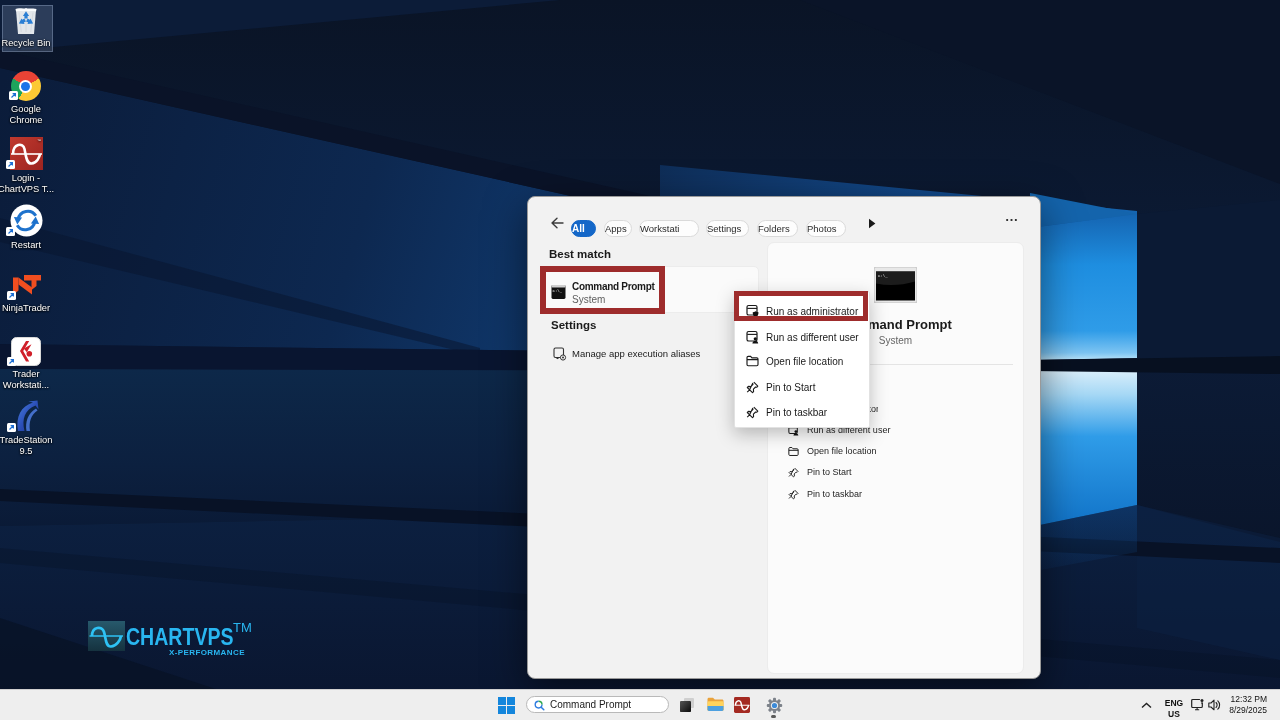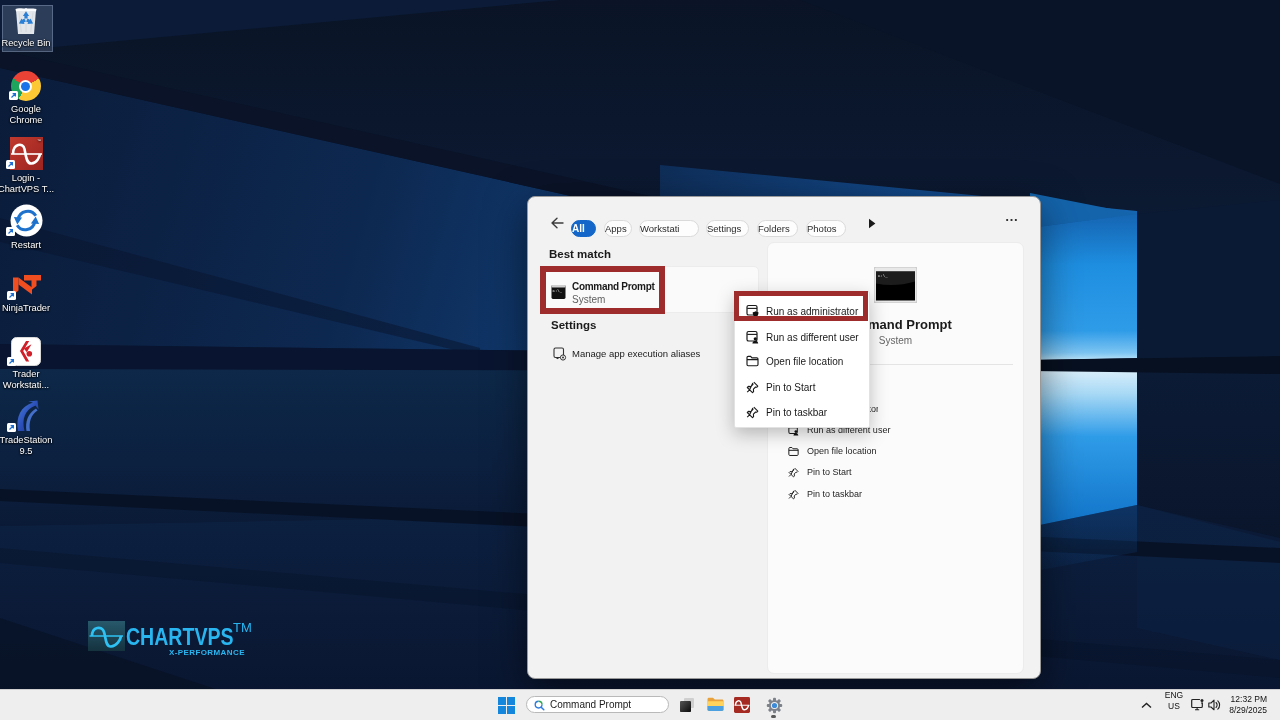--- a/index.html
+++ b/index.html
@@ -439,21 +439,21 @@
       </g>
     </g>
     <circle cx="8.5" cy="8.5" r="3.6" fill="#eef0f2"></circle>
     <circle cx="8.5" cy="8.5" r="2.6" fill="#3c8ad8"></circle>
   </svg>
   <div class="abs" style="left:771px;top:25px;width:5px;height:3px;border-radius:2px;background:#5a5a5a"></div>
 
   <svg class="abs" style="left:1141px;top:12px" width="11" height="7" viewBox="0 0 11 7">
         <path d="M1 5.5 L5.5 1.5 L10 5.5" stroke="#222" stroke-width="1.4" fill="none"></path>
       </svg>
-  <div class="abs" style="left:1160px;top:0;width:28px;text-align:center;font-size:8.5px;line-height:11px;color:#111;font-weight:normal">ENG<br>US</div>
+  <div class="abs" style="left:1160px;top:8px;width:28px;text-align:center;font-size:8.5px;line-height:11px;color:#111;font-weight:bold">ENG<br>US</div>
   <svg class="abs" style="left:1191px;top:8px" width="14" height="14" viewBox="0 0 14 14">
     <rect x="0.7" y="1.5" width="10.6" height="8" rx="1" fill="none" stroke="#222" stroke-width="1.2"></rect>
     <path d="M4 11.8 H8.2 M6.1 9.6 V11.6" stroke="#222" stroke-width="1.1"></path>
     <circle cx="11" cy="2.6" r="2.4" fill="#eeeeee"></circle>
         <circle cx="11" cy="2.6" r="1.5" fill="#222"></circle>
         <rect x="10.5" y="4" width="1" height="2" fill="#222"></rect>
   </svg>
   <svg class="abs" style="left:1208px;top:9px" width="13" height="12" viewBox="0 0 13 12">
     <path d="M0.8 4 H3 L6 1.2 V10.8 L3 8 H0.8 Z" fill="none" stroke="#222" stroke-width="1.1" stroke-linejoin="round"></path>
     <path d="M8 3.5 A3.4 3.4 0 0 1 8 8.5 M9.8 1.8 A5.8 5.8 0 0 1 9.8 10.2" fill="none" stroke="#222" stroke-width="1.1" stroke-linecap="round"></path>

